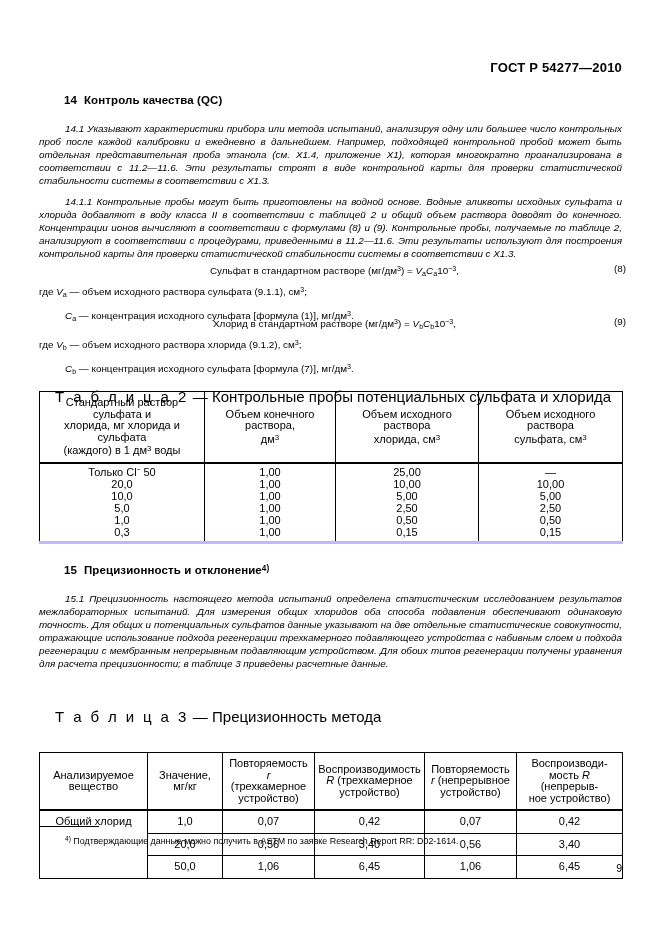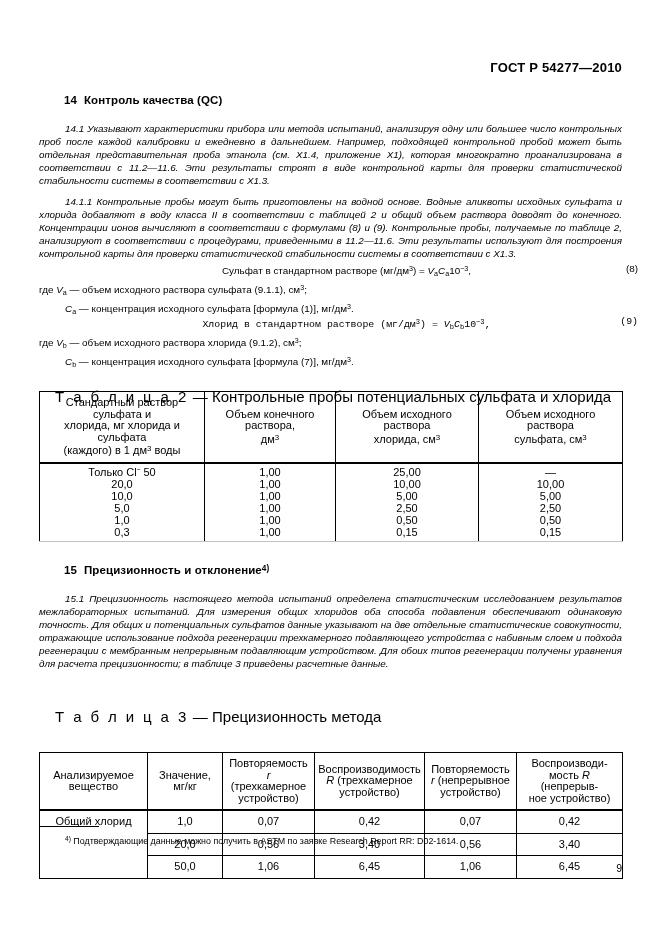--- a/index.html
+++ b/index.html
@@ -72,21 +72,21 @@
     position: absolute;
     right: 0;
     top: 0;
     font-size: 9.9px;
   }
   .formula-line i { font-style: italic; }
   sub { font-size: 0.72em; vertical-align: -0.25em; }
   sup { font-size: 0.72em; vertical-align: 0.42em; }
   .where {
     font-size: 9.9px;
-    line-height: 14px;
+    line-height: 19px;
     margin: 0;
   }
   .where.l2 { padding-left: 26px; }
   .where i { font-style: italic; }
 
   
   .table-caption {
     font-size: 15px;
     margin: 16px;
     white-space: nowrap;
@@ -118,21 +118,21 @@
     text-align: center;
   }
   .t2 tbody td {
     border: none;
     border-left: 1px solid #000;
     border-right: 1px solid #000;
     line-height: 12.1px;
     height: 12.1px;
   }
   .t2 tbody tr:first-child td { padding-top: 2px; }
-  .t2 tbody tr:last-child td { padding-bottom: 3px; border-bottom: 1px solid #c4b5fd; }
+  .t2 tbody tr:last-child td { padding-bottom: 3px; border-bottom: 3px solid #c4b5fd; }
 
   .t3 tbody td {
     line-height: 11px;
     height: 21.5px;
   }
   .t3 td.analyte {
     text-align: center;
   }
 
   
@@ -174,37 +174,37 @@
     </div>
 
     <div style="position:absolute; left:0; top:122px; width:583px;">
       <p class="body indent">14.1  Указывают характеристики прибора или метода испытаний, анализируя одну или большее число контрольных проб после каждой калибровки и ежедневно в дальнейшем. Например, подходящей контрольной пробой может быть отдельная представительная проба этанола (см. X1.4, приложение X1), которая многократно проанализирована в соответствии с 11.2—11.6. Эти результаты строят в виде контрольной карты для проверки статистической стабильности системы в соответствии с X1.3.</p>
     </div>
 
     <div style="position:absolute; left:0; top:195px; width:583px;">
       <p class="body indent">14.1.1  Контрольные пробы могут быть приготовлены на водной основе. Водные аликвоты исходных сульфата и хлорида добавляют в воду класса II в соответствии с таблицей 2 и общий объем раствора доводят до конечного. Концентрации ионов вычисляют в соответствии с формулами (8) и (9). Контрольные пробы, получаемые по таблице 2, анализируют в соответствии с процедурами, приведенными в 11.2—11.6. Эти результаты используют для построения контрольной карты для проверки статистической стабильности системы в соответствии с X1.3.</p>
     </div>
 
-    <div style="position:absolute; left:16px; top:262px; width:583px;">
+    <div style="position:absolute; left:4px; top:262px; width:583px;">
       <div class="formula-line">
         <span>Сульфат в стандартном растворе (мг/дм</span><sup>3</sup><span>) = </span><i>V</i><sub>a</sub><i>C</i><sub>a</sub><span>10</span><sup>−3</sup><span>,</span>
         <span class="eqno">(8)</span>
       </div>
     </div>
 
     <div style="position:absolute; left:0; top:281px; width:583px;">
       <p class="where">
         <span>где </span><i>V</i><sub>a</sub><span> — объем исходного раствора сульфата (9.1.1), см</span><sup>3</sup><span>;</span>
       </p>
       <p class="where l2">
         <i>C</i><sub>a</sub><span> — концентрация исходного сульфата [формула (1)], мг/дм</span><sup>3</sup><span>.</span>
       </p>
     </div>
 
-    <div style="position:absolute; left:16px; top:315px; width:583px;font-family:Liberation Mono, monospace;">
+    <div style="position:absolute; left:4px; top:315px; width:583px;">
       <div class="formula-line">
         <span>Хлорид в стандартном растворе (мг/дм</span><sup>3</sup><span>) = </span><i>V</i><sub>b</sub><i>C</i><sub>b</sub><span>10</span><sup>−3</sup><span>,</span>
         <span class="eqno">(9)</span>
       </div>
     </div>
 
     <div style="position:absolute; left:0; top:334px; width:583px;">
       <p class="where">
         <span>где </span><i>V</i><sub>b</sub><span> — объем исходного раствора хлорида (9.1.2), см</span><sup>3</sup><span>;</span>
       </p>

